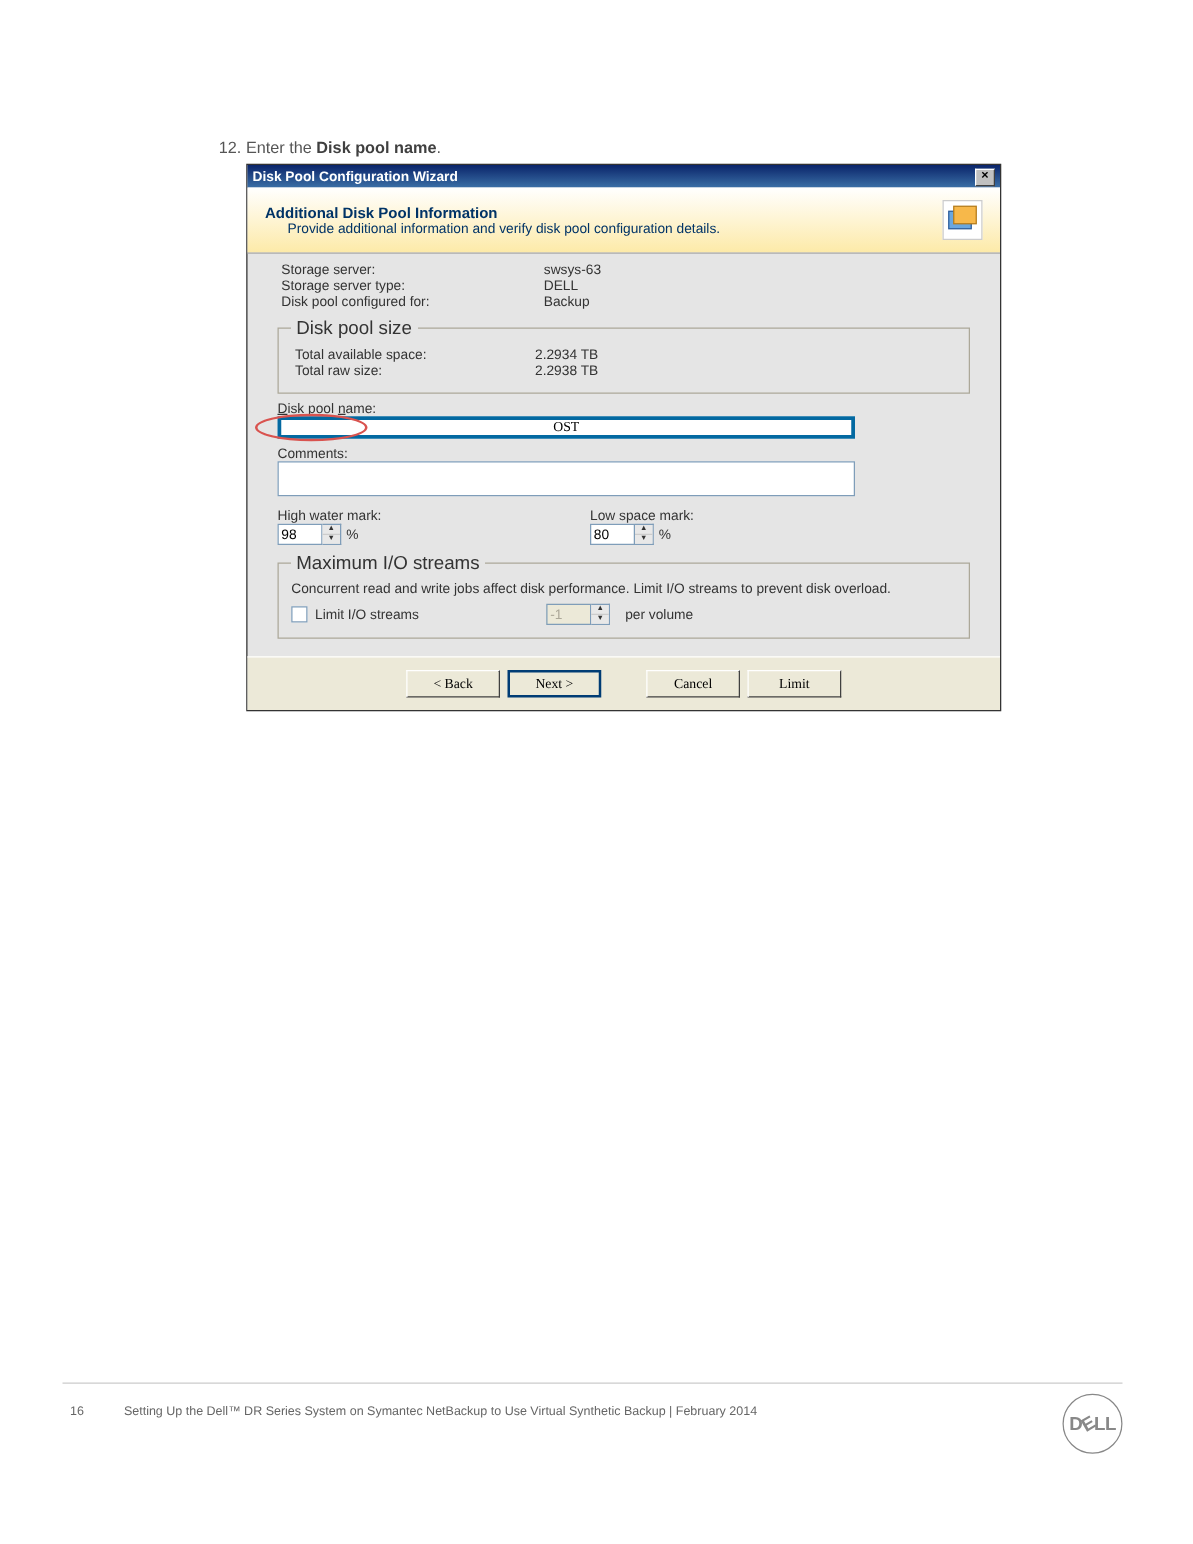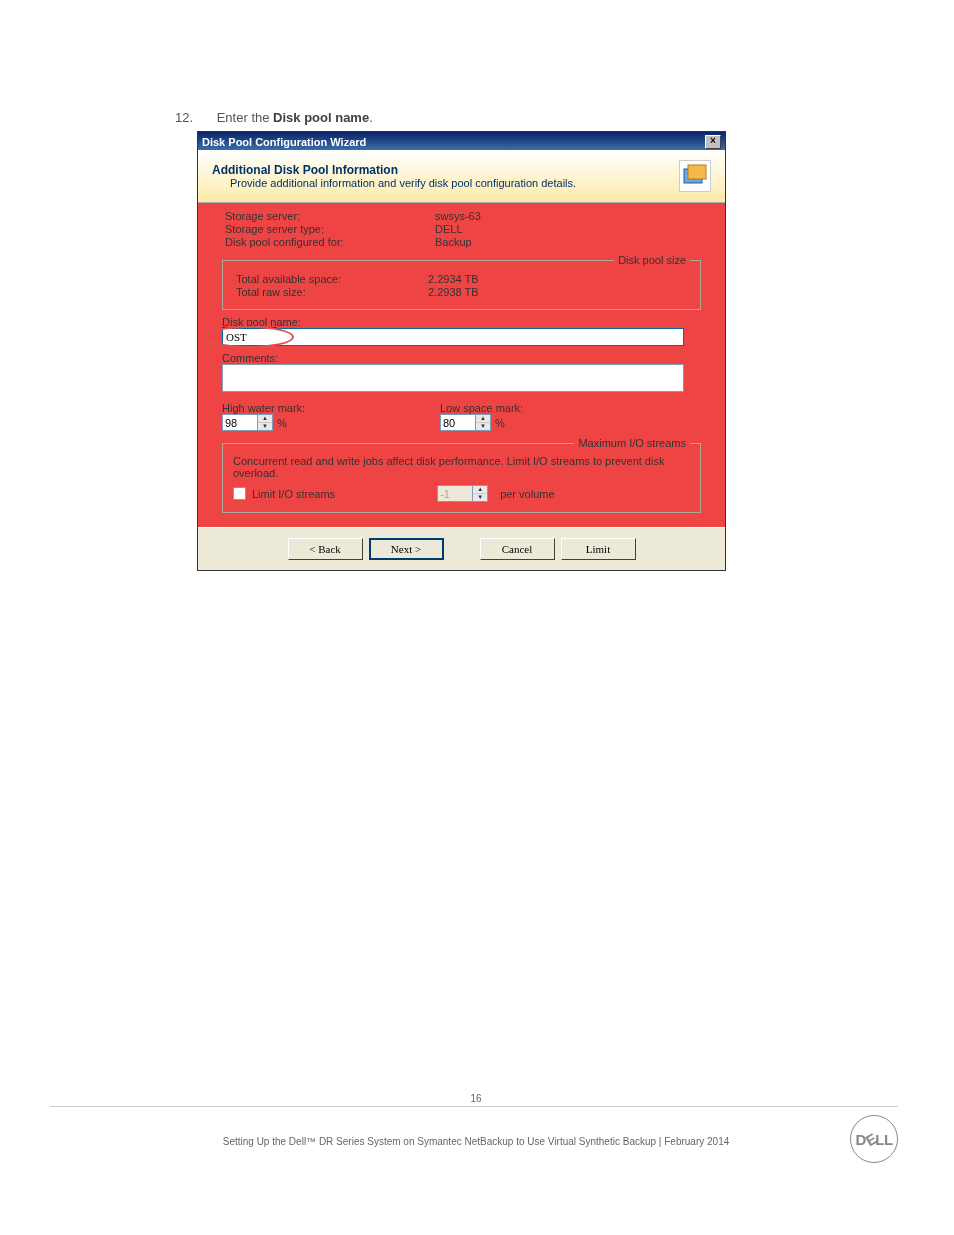--- a/index.html
+++ b/index.html
@@ -15,30 +15,30 @@
     position: absolute;
     top: 110px;
     left: 175px;
     width: 720px;
   }
   .step-text {
     font-size: 13px;
     color: #555;
   }
   .step-num {
-    margin-right: 20px;
+    margin-right: 0;
     text-align: right;
   }
   .step-bold { font-weight: bold; color: #404040; }
   .wizard {
     margin-top: 6px;
     margin-left: 22px;
-    width: 529px;
+    width: 604px;
     border: 1px solid #333;
-    background: #ef4444;
+    background: #e5e5e5;
     font-family: Tahoma, Arial, sans-serif;
     font-size: 11px;
   }
   .titlebar {
     height: 18px;
     background: linear-gradient(#0a246a, #3a6ea5);
     color: #fff;
     font-size: 11px;
     font-weight: bold;
     padding: 2px 4px 0 4px;
@@ -80,45 +80,46 @@
     color: #333;
   }
   .row { display: flex; margin: 1px 3px; }
   .label { width: 210px; }
   .value {}
   .field-label { margin-top: 2px; }
   .text-input {
     display: block;
     width: 462px;
     height: 18px;
-    border: 1px solid #0369a1;
+    border: 3px solid #0369a1;
     background: #fff;
     font-family: Tahoma;
     font-size: 11px;
     padding: 1px 3px;
+    text-align: center;
   }
   .textarea {
     display: block;
     width: 462px;
     height: 28px;
     border: 1px solid #7f9db9;
     background: #fff;
     font-family: Tahoma;
     font-size: 11px;
     padding: 1px 3px;
     resize: none;
   }
   .red-circle {
     position: absolute;
     border: 2px solid #d9534f;
     border-radius: 50%/50%;
     width: 90px; height: 22px;
     pointer-events: none;
   }
-  .hwlw { display: flex; gap: 38px; margin-top: 10px; align-items: flex-end;}
+  .hwlw { display: flex; gap: 70px; margin-top: 10px; align-items: flex-end;}
   .hwlw-col { width: 180px; }
   .spinner {
     display: inline-flex; align-items: center;
   }
   .spinner input {
     width: 36px; height: 17px;
     border: 1px solid #7f9db9;
     font-size: 11px; padding: 0 2px;
   }
   .spin-btns {
@@ -164,45 +165,44 @@
   }
   .win-btn.default { border: 2px solid #003c74; line-height: 18px;}
   hr.footer-rule {
     position: absolute;
     left: 50px; right: 56px;
     bottom: 120px;
     border: none; border-top: 1px solid #ccc;
   }
   .footer {
     position: absolute;
-    left: 56px; bottom: 88px;
+    left: 56px; bottom: 100px;
     font-size: 10px;
     color: #666;
-    display: flex; gap: 32px; align-items: center;
+    display: flex; gap: 32px; align-items: flex-end;
     width: 840px;
-    flex-direction: column;
   }
   .footer .pagenum { color: #666; }
   .dell-logo-wrap {
     position: absolute;
     right: 56px; bottom: 72px;
     width: 48px; height: 48px;
     border: 1.5px solid #888;
     border-radius: 50%;
     display: flex; align-items: center; justify-content: center;
   }
   .dell-logo {
     font-family: Arial; font-weight: bold;
     font-size: 15px; color: #888;
     letter-spacing: -0.5px;
   }
   .dell-logo .e { display:inline-block; transform: rotate(-30deg); }
   .button-gap { width: 24px; }
   fieldset.plain { border: 1px solid #aca899; padding: 6px 10px 10px 10px; margin: 6px 0; }
-  fieldset.plain legend { font-size: 11px; padding: 0 4px; text-align: right; }
+  fieldset.plain legend { font-size: 15px; padding: 0 4px; }
   .hint { font-size: 11px; }
 </style>
 </head>
 <body>
 
 <div class="page-content">
   <div class="step-text">
     <span class="step-num">12.</span>
     <span>Enter the </span><span class="step-bold">Disk pool name</span><span>.</span>
   </div>

